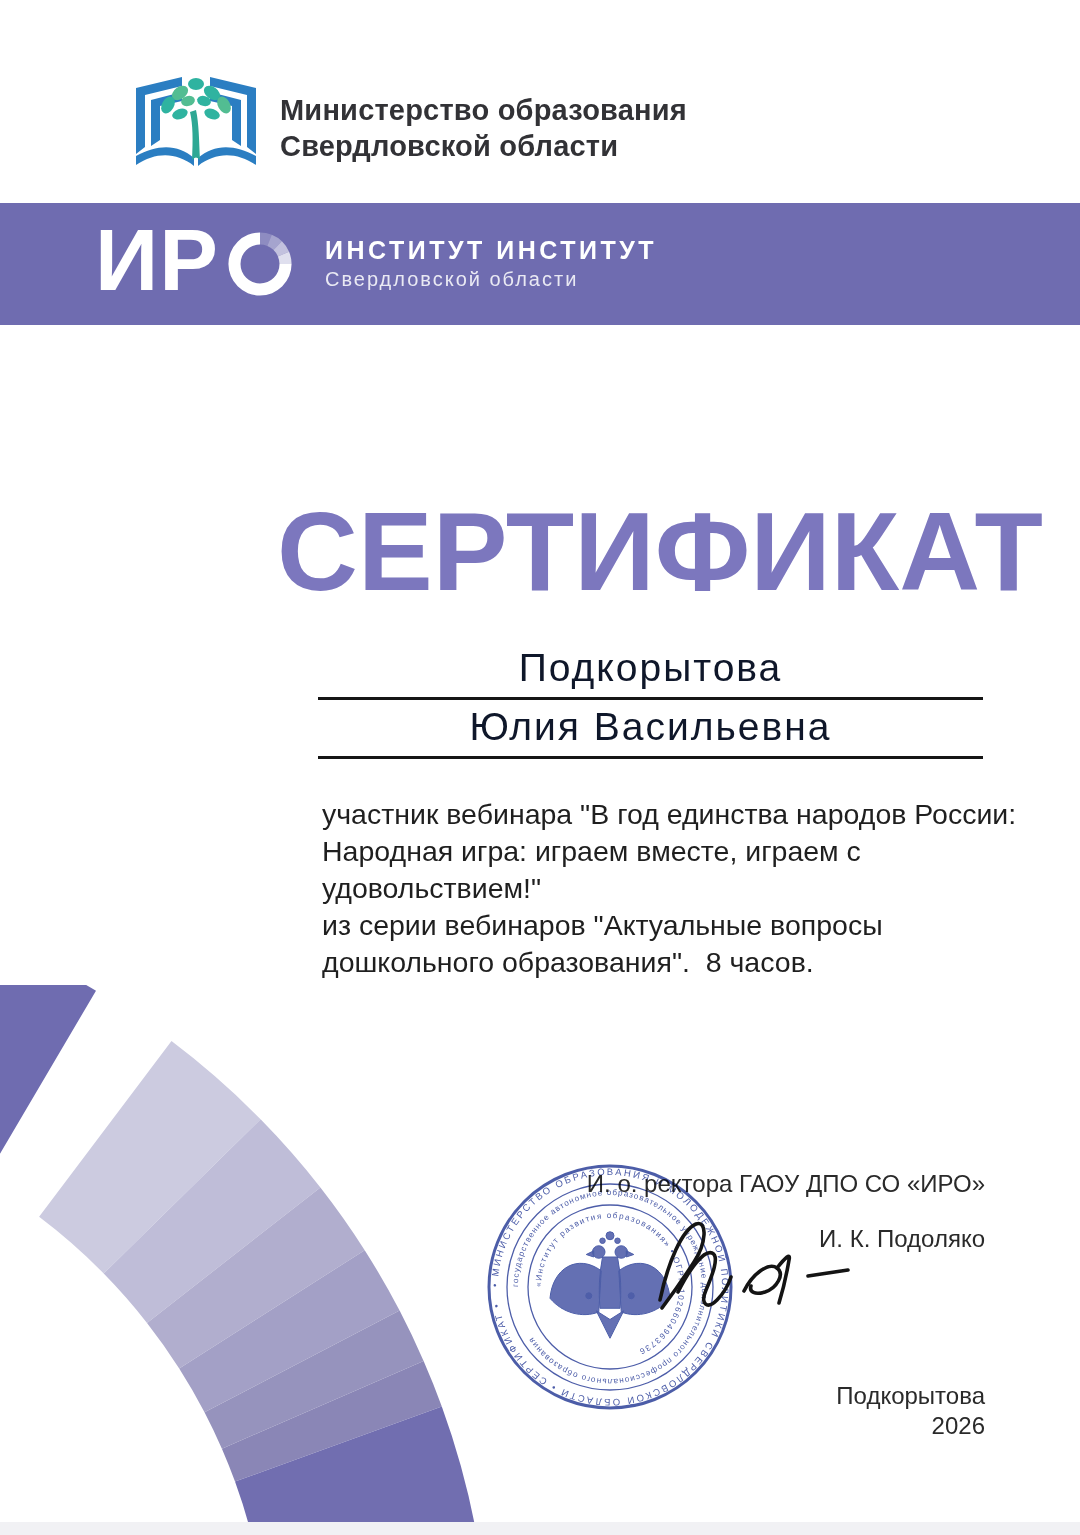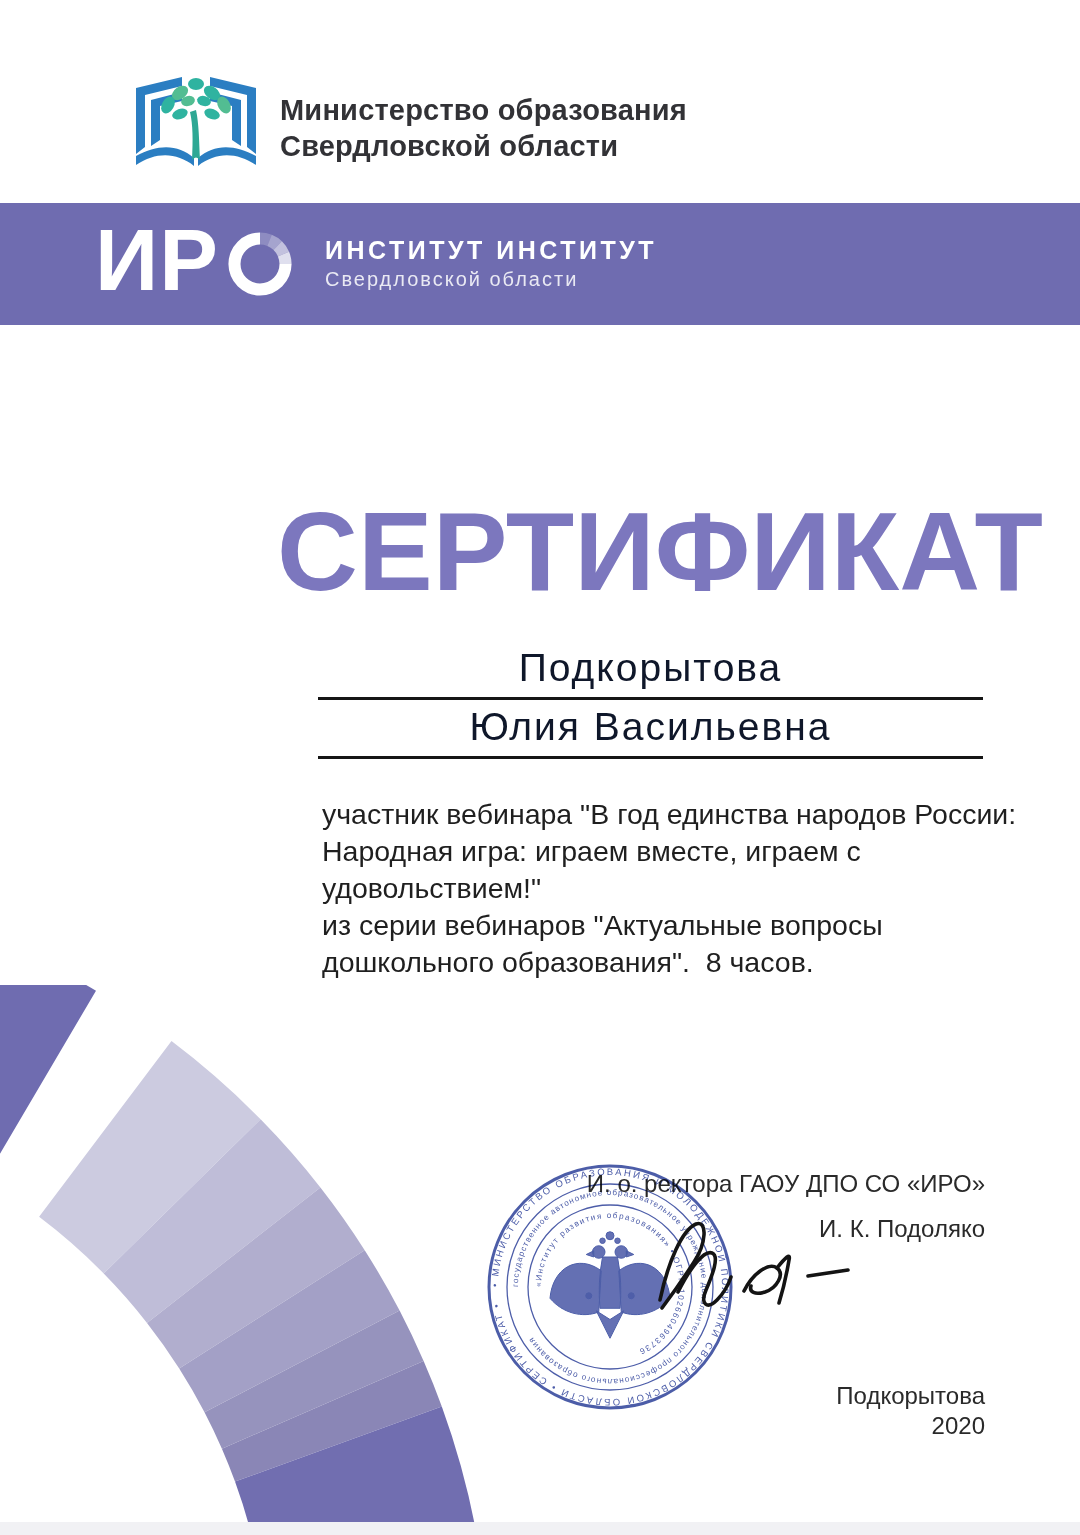--- a/index.html
+++ b/index.html
@@ -35,21 +35,21 @@
   .body-text{
     position:absolute;left:322px;top:796px;width:710px;
     font-size:28.5px;line-height:37px;color:#1f1f1f;white-space:pre-wrap;
   }
   .date-range{position:absolute;left:322px;top:991px;font-size:30px;color:#222;}
   
   .fan-svg{position:absolute;left:0;top:985px;}
   .seal-svg{position:absolute;left:487px;top:1163px;mix-blend-mode:multiply;opacity:.92;}
   .sig-svg{position:absolute;left:640px;top:1205px;}
   .sign-block{position:absolute;right:95px;top:1166px;text-align:right;font-size:24px;color:#2a2a2a;line-height:35px;}
-  .sign-name{margin-top:10px;}
+  .sign-name{margin-top:20px;}
   .footer{position:absolute;right:95px;top:1381px;text-align:right;font-size:24px;color:#2a2a2a;line-height:30px;}
   .bottom-strip{position:absolute;left:0;bottom:0;width:1080px;height:13px;background:#f1f1f4;}
 </style>
 </head>
 <body>
 
 <div class="page">
 
   <div class="ministry">
     <svg class="ministry-logo" viewBox="0 0 132 116">
@@ -179,17 +179,17 @@
       <path d="M660,1300 C668,1262 682,1230 696,1224 C708,1220 706,1244 694,1262 C680,1284 668,1300 662,1308"></path>
       <path d="M678,1292 C690,1268 704,1250 712,1253 C720,1256 712,1276 706,1290 C700,1304 707,1310 717,1300 C725,1292 729,1283 731,1277"></path>
       <path d="M744,1291 C753,1273 769,1262 777,1268 C785,1274 777,1288 765,1292 C755,1295 749,1292 751,1286"></path>
       <path d="M777,1268 C785,1258 791,1252 789,1260 C787,1272 783,1290 779,1303"></path>
       <path d="M808,1276 L848,1270"></path>
     </g>
   </svg>
 
   <div class="footer">
     <div>Подкорытова</div>
-    <div>2020</div>
+    <div>2026</div>
   </div>
 
   <div class="bottom-strip"></div>
 </div>
 
 </body></html>

